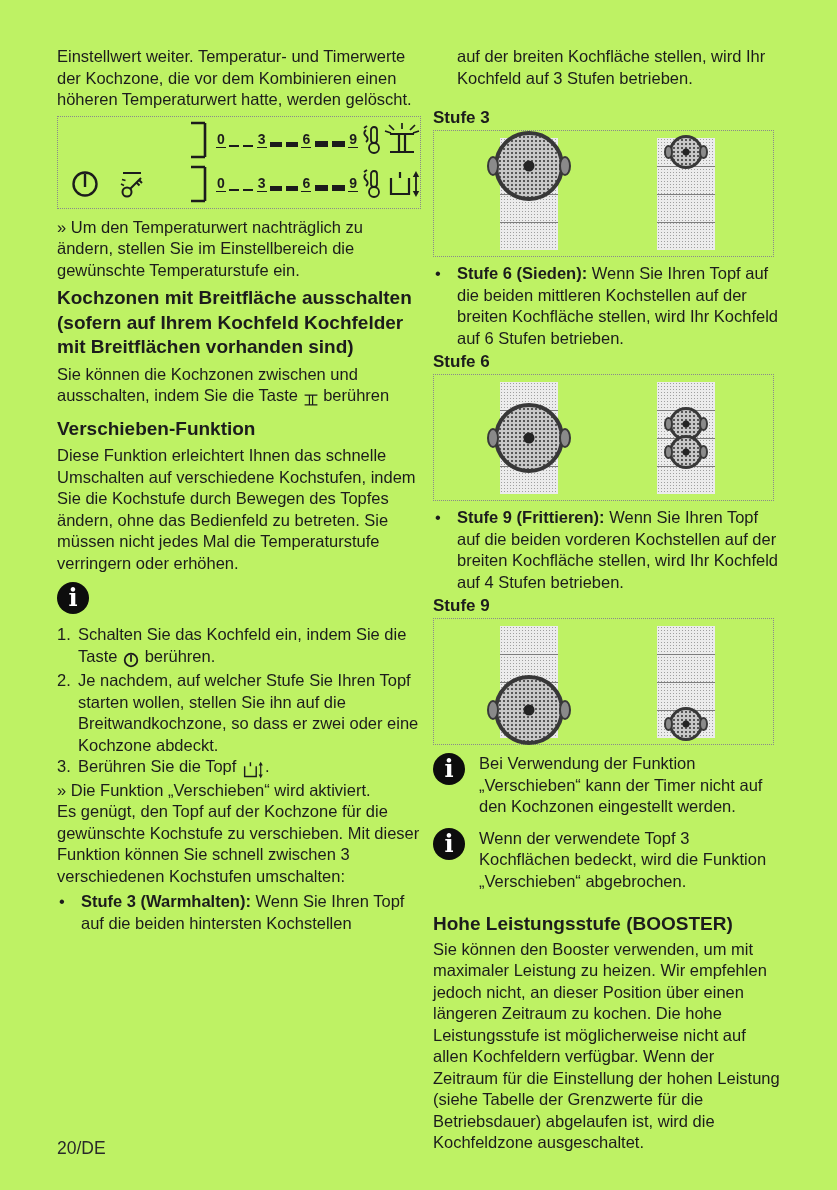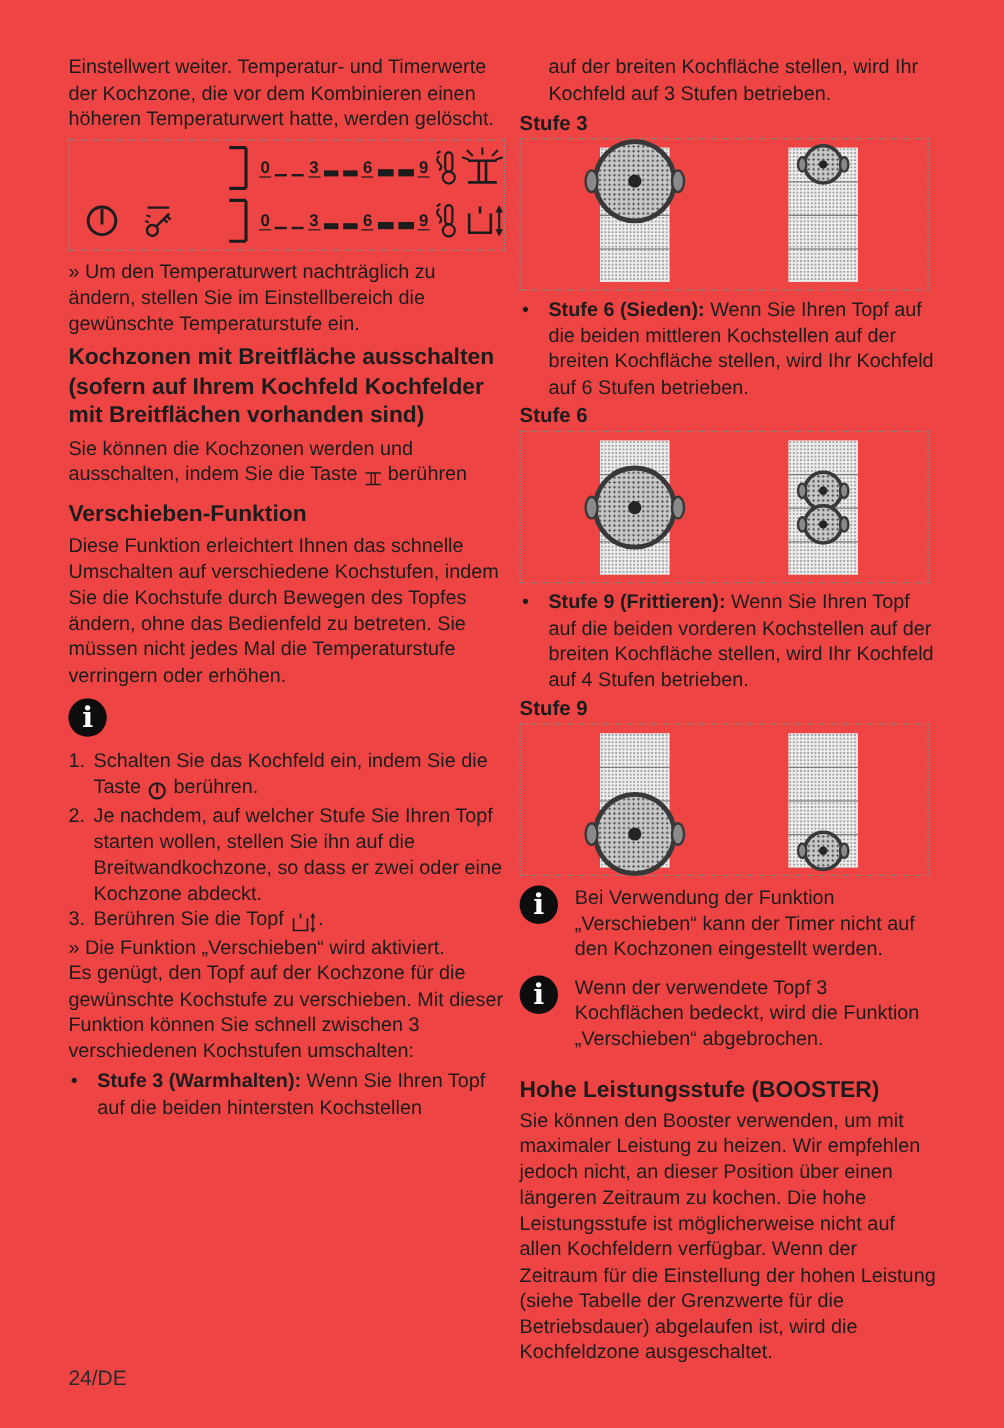--- a/index.html
+++ b/index.html
@@ -1,16 +1,16 @@
 <!DOCTYPE html>
 <html><head>
 <meta charset="utf-8">
 <style>
   html,body{margin:0;padding:0;background:#fff;}
-  .page{position:relative;width:837px;height:1190px;background:#ef4444;overflow:hidden;
+  .page{position:relative;width:837px;height:1190px;background:#bef264;overflow:hidden;
         font-family:"Liberation Sans", sans-serif;color:#1c1c1c;}
   .col{position:absolute;top:46px;}
   .col-left{left:57px;width:366px;}
   .col-right{left:433px;width:350px;}
   p.body{margin:0 0 5px;font-size:16.5px;line-height:21.5px;}
   .h-sec{font-size:19px;line-height:24.5px;font-weight:bold;margin:4px 0 4px;}
   .h-fig{font-size:17px;line-height:21px;font-weight:bold;margin:1px 0 2px;}
   
   .note{display:flex;gap:14px;margin:4px 0 10px;}
   .note .info-badge{flex:0 0 32px;width:32px;height:32px;border-radius:50%;background:#0d0d0d;
@@ -179,21 +179,21 @@
               <use href="#g-shift"></use>
             </svg>
           </span>
       </div>
     </div>
 
     <p class="body">» Um den Temperaturwert nachträglich zu ändern, stellen Sie im Einstellbereich die gewünschte Temperaturstufe ein.</p>
 
     <div class="h-sec">Kochzonen mit Breitfläche ausschalten (sofern auf Ihrem Kochfeld Kochfelder mit Breitflächen vorhanden sind)</div>
 
-    <p class="body"><span>Sie können die Kochzonen werden und ausschalten, indem Sie die Taste</span>
+    <p class="body"><span>Sie können die Kochzonen zwischen und ausschalten, indem Sie die Taste</span>
       <span class="iico"><svg width="16" height="14" viewBox="0 0 30 24">
             <use href="#g-bridge"></use>
           </svg></span>
       <span>berühren</span></p>
 
     <div class="h-sec" style="margin-top:7px">Verschieben-Funktion</div>
     <p class="body" style="margin-bottom:8px">Diese Funktion erleichtert Ihnen das schnelle Umschalten auf verschiedene Kochstufen, indem Sie die Kochstufe durch Bewegen des Topfes ändern, ohne das Bedienfeld zu betreten. Sie müssen nicht jedes Mal die Temperaturstufe verringern oder erhöhen.</p>
 
     <div class="note">
       <div class="info-badge">i</div>
@@ -211,21 +211,21 @@
             <use href="#g-shift"></use>
           </svg></span><span>.</span></div>
 
     <p class="body" style="margin:0">» Die Funktion „Verschieben“ wird aktiviert.</p>
     <p class="body" style="margin:0">Es genügt, den Topf auf der Kochzone für die gewünschte Kochstufe zu verschieben. Mit dieser Funktion können Sie schnell zwischen 3 verschiedenen Kochstufen umschalten:</p>
 
     <div class="bli"><span class="mark">•</span><b>Stufe 3 (Warmhalten):</b> <span>Wenn Sie Ihren Topf auf die beiden hintersten Kochstellen</span></div>
   </div>
 
   <div class="col col-right">
-    <p class="body" style="padding-left:24px;margin-bottom:3px">auf der breiten Kochfläche stellen, wird Ihr Kochfeld auf 3 Stufen betrieben.</p>
+    <p class="body" style="padding-left:24px;margin-bottom:18px">auf der breiten Kochfläche stellen, wird Ihr Kochfeld auf 3 Stufen betrieben.</p>
 
     <div class="h-fig">Stufe 3</div>
     <div class="figbox">
         <div class="strip" style="left: 66px;">
           <div class="sep" style="top: 25%;"></div>
           <div class="sep" style="top: 50%;"></div>
           <div class="sep" style="top: 75%;"></div>
           <div class="pot large" style="top: -7px; left: -6px;">
             <div class="handle h-left"></div>
             <div class="handle h-right"></div>
@@ -307,14 +307,14 @@
     </div>
     <div class="note">
       <div class="info-badge">i</div>
       <div class="ntext">Wenn der verwendete Topf 3 Kochflächen bedeckt, wird die Funktion „Verschieben“ abgebrochen.</div>
     </div>
 
     <div class="h-sec" style="margin-top:20px;margin-bottom:2px">Hohe Leistungsstufe (BOOSTER)</div>
     <p class="body">Sie können den Booster verwenden, um mit maximaler Leistung zu heizen. Wir empfehlen jedoch nicht, an dieser Position über einen längeren Zeitraum zu kochen. Die hohe Leistungsstufe ist möglicherweise nicht auf allen Kochfeldern verfügbar. Wenn der Zeitraum für die Einstellung der hohen Leistung (siehe Tabelle der Grenzwerte für die Betriebsdauer) abgelaufen ist, wird die Kochfeldzone ausgeschaltet.</p>
   </div>
 
-  <div class="footer">24/DE</div>
+  <div class="footer">20/DE</div>
 </div>
 
 </body></html>

